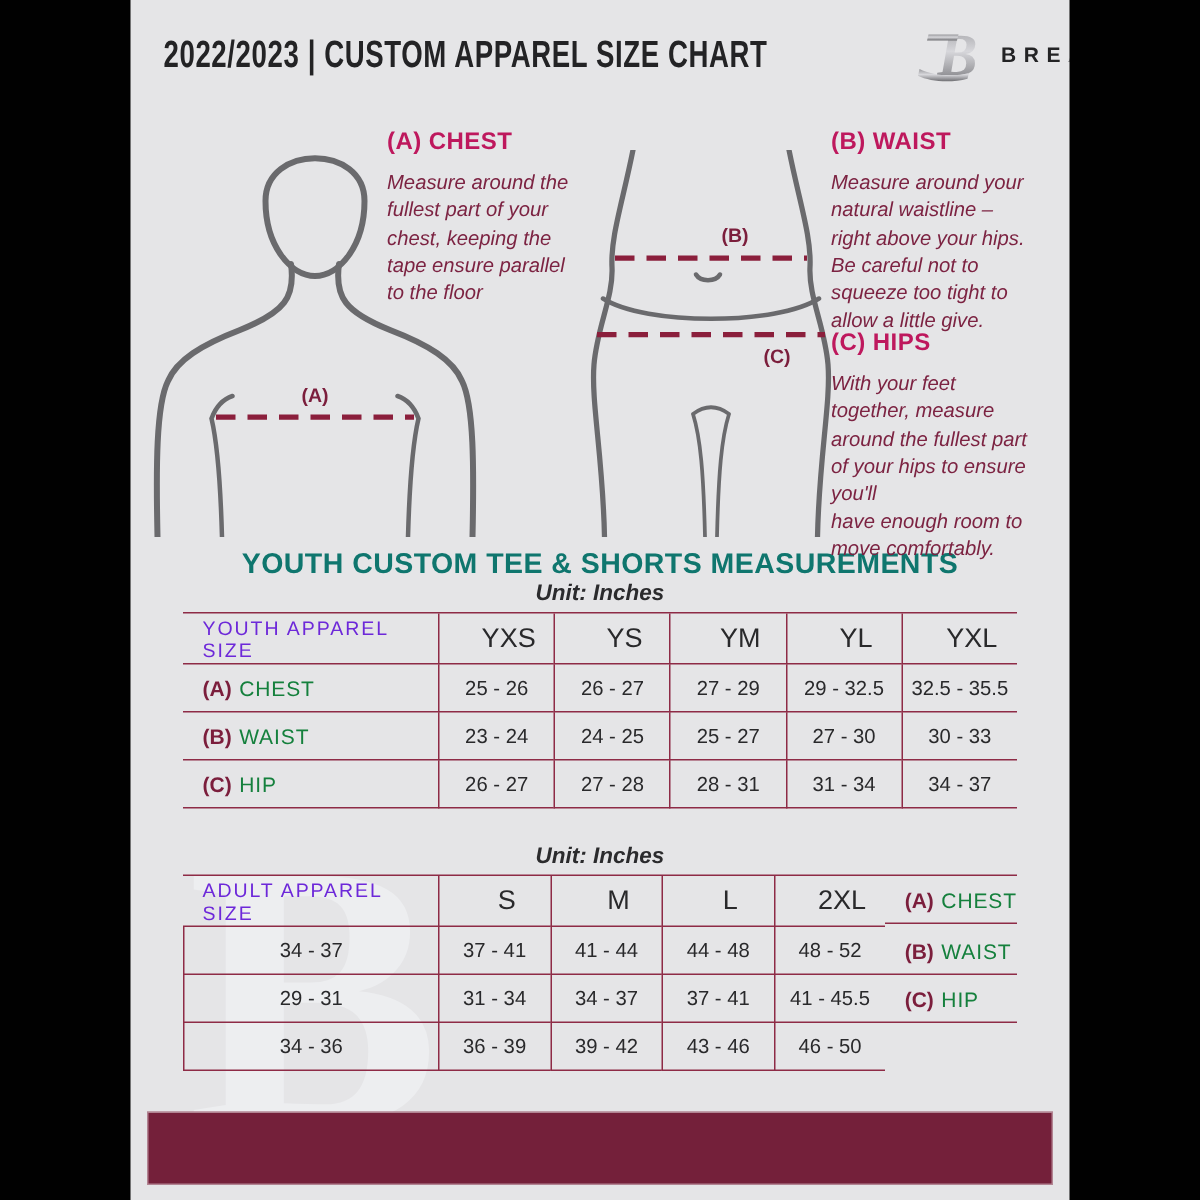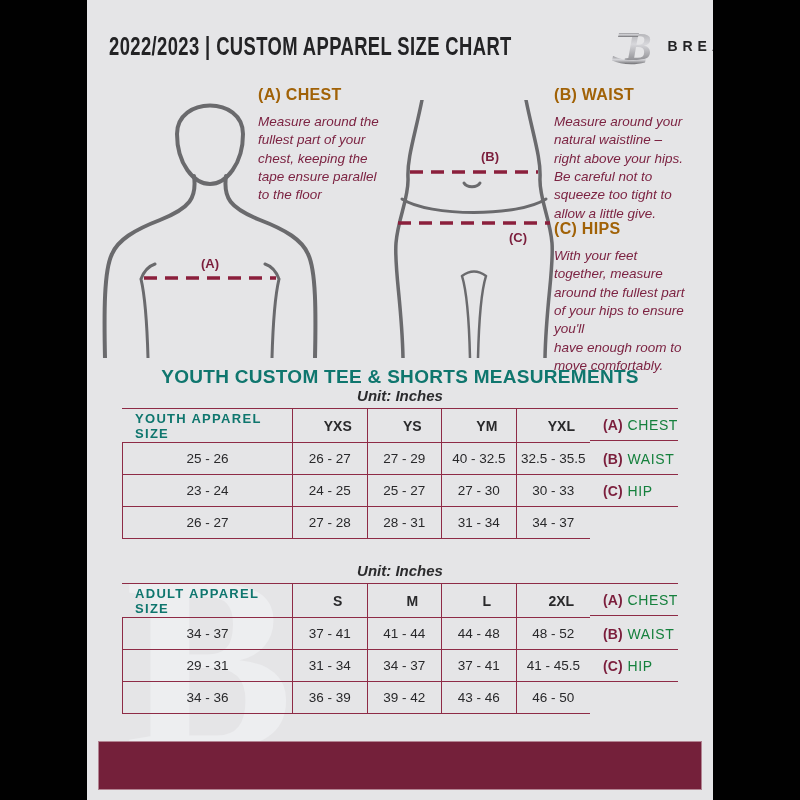--- a/index.html
+++ b/index.html
@@ -6,52 +6,52 @@
   body{width:800px;height:800px;background:#010101;position:relative;
        font-family:"Liberation Sans",sans-serif;overflow:hidden;}
   .panel{position:absolute;left:87px;top:0;width:626px;height:800px;
          background:#e5e5e7;overflow:hidden;}
   .watermark{position:absolute;left:38px;top:538px;z-index:0;
          font-family:"Liberation Serif",serif;font-weight:bold;
          font-size:252px;line-height:1;color:#edeef0;user-select:none;}
   .layer{position:absolute;inset:0;z-index:1;}
 
   
-  .header{position:absolute;top:26px;left:22px;right:20px;display:flex;
+  .header{position:absolute;top:16px;left:22px;right:20px;display:flex;
           justify-content:space-between;align-items:center;}
   .doc-title{font-weight:bold;font-size:23px;color:#232325;white-space:nowrap;
           letter-spacing:.5px;transform:scaleX(.8) scaleY(1.1);transform-origin:left center;}
   .brand-wrap{display:flex;align-items:center;gap:9px;}
   .brand-name{font-weight:bold;font-size:14px;letter-spacing:5px;color:#232325;}
 
   
   .inst{position:absolute;z-index:2;}
-  .inst h3{margin:0 0 9px;font-size:16px;font-weight:bold;color:#a16207;letter-spacing:.3px;}
+  .inst h3{margin:0 0 9px;font-size:16px;font-weight:bold;color:#be185d;letter-spacing:.3px;}
   .inst p{margin:0;font-size:13.5px;font-style:italic;line-height:1.36;
           color:#7c2342;white-space:pre-line;}
 
   .fig{position:absolute;}
 
   
   .sec-title{position:absolute;width:100%;text-align:center;font-weight:bold;
              font-size:19px;color:#0f766e;letter-spacing:.3px;}
   .sec-unit{position:absolute;width:100%;text-align:center;font-style:italic;
             font-weight:600;font-size:15px;color:#2b2b2d;}
 
   
   .sizing-table{position:absolute;left:35px;width:556px;
                 display:grid;grid-template-columns:170px repeat(5,1fr);
                 border-top:1.5px solid #8e2b46;background:transparent;}
   .cell{display:flex;align-items:center;justify-content:center;
         border-bottom:1.5px solid #8e2b46;color:#29292b;}
-  .th{height:33px;font-weight:bold;font-size:14px;padding-left:16px;}
+  .th{height:33px;font-weight:normal;font-size:18px;padding-left:16px;}
   .td{height:31px;font-size:13.5px;}
   .vline{border-left:1.5px solid #8e2b46;}
   .label-cell{justify-content:flex-start;padding-left:13px;}
-  .label-h{font-weight:bold;font-size:13px;letter-spacing:1.3px;color:#0f766e;}
+  .label-h{font-weight:normal;font-size:13px;letter-spacing:1.3px;color:#6d28d9;}
   .rk{color:#7b1e3c;font-weight:bold;font-size:14px;margin-right:5px;}
   .rl{font-size:14px;letter-spacing:.6px;color:#15803d;}
 
   .footer-bar{position:absolute;left:11px;top:741px;width:602px;height:47px;
               background:#74203a;border:1px solid rgba(255,255,255,.45);}
 </style>
 </head>
 <body>
 
 <div class="panel">
@@ -133,30 +133,31 @@
     </div>
 
     <div class="sec-title" style="top:366px">YOUTH CUSTOM TEE &amp; SHORTS MEASUREMENTS</div>
     <div class="sec-unit" style="top:387px">Unit: Inches</div>
 
     <div class="sizing-table" style="top:408px">
       <div class="cell th label-cell label-h">YOUTH APPAREL SIZE</div>
       <div class="cell th vline">YXS</div>
       <div class="cell th vline">YS</div>
       <div class="cell th vline">YM</div>
+      <div class="cell th vline">YL</div>
       <div class="cell th vline">YXL</div>
 
       <div class="cell td label-cell">
         <span class="rk">(A)</span>
         <span class="rl">CHEST</span>
       </div>
       <div class="cell td vline">25 - 26</div>
       <div class="cell td vline">26 - 27</div>
       <div class="cell td vline">27 - 29</div>
-      <div class="cell td vline">40 - 32.5</div>
+      <div class="cell td vline">29 - 32.5</div>
       <div class="cell td vline">32.5 - 35.5</div>
 
       <div class="cell td label-cell">
         <span class="rk">(B)</span>
         <span class="rl">WAIST</span>
       </div>
       <div class="cell td vline">23 - 24</div>
       <div class="cell td vline">24 - 25</div>
       <div class="cell td vline">25 - 27</div>
       <div class="cell td vline">27 - 30</div>

